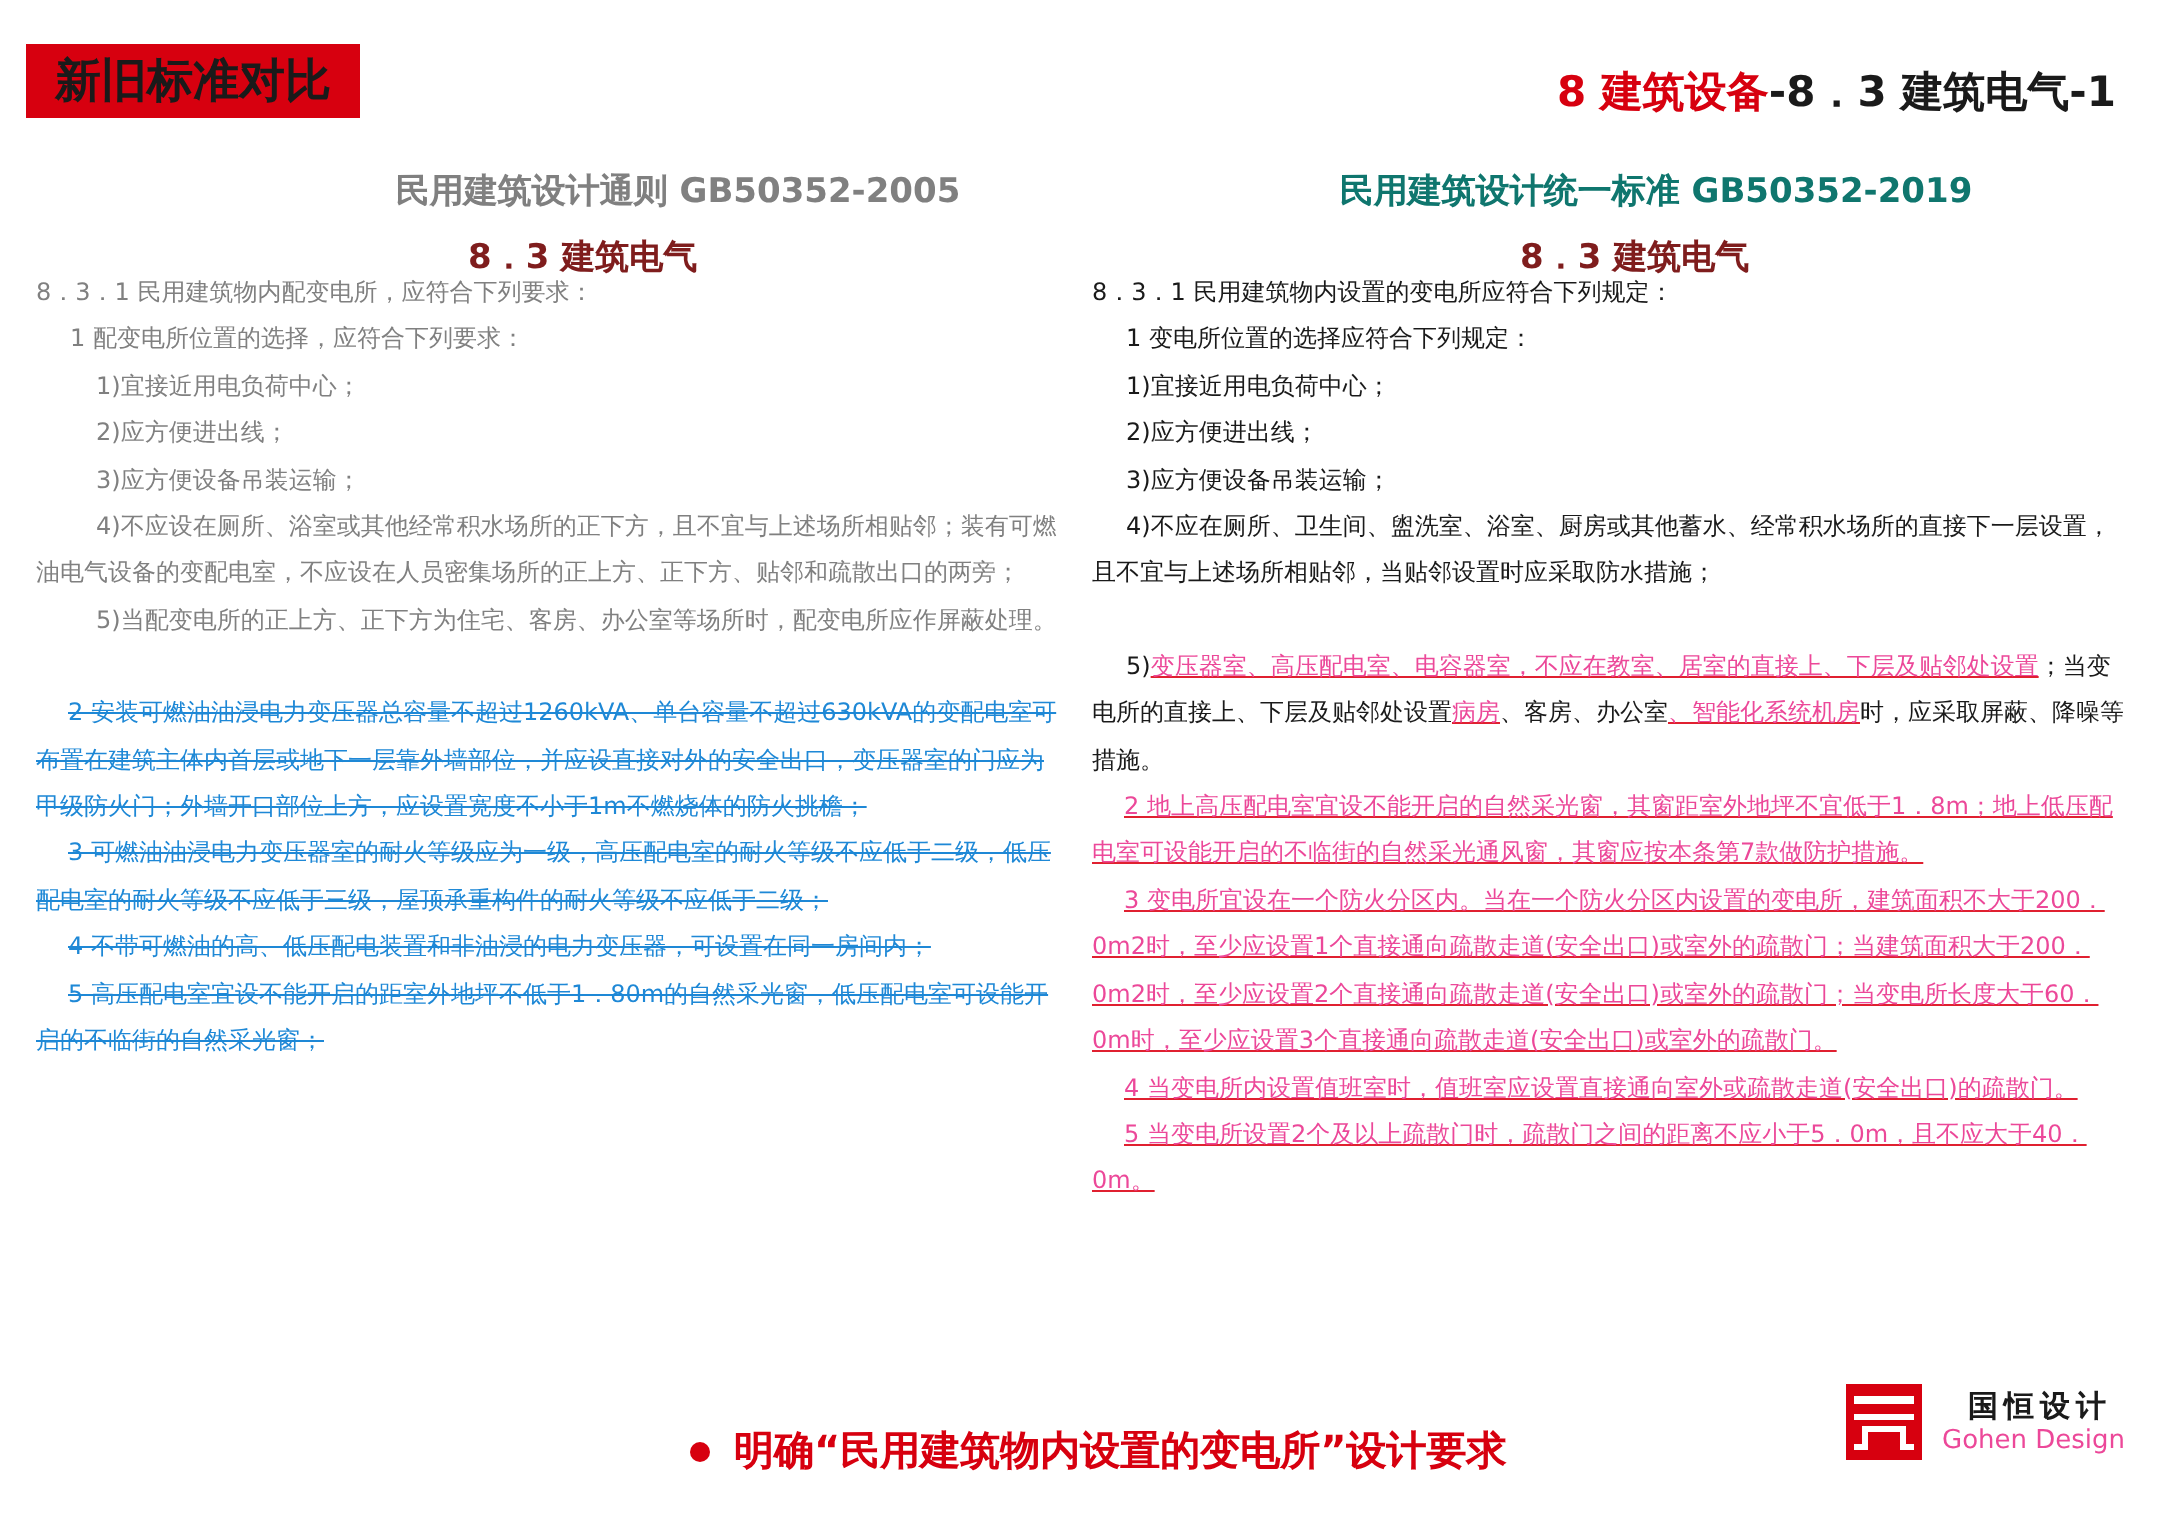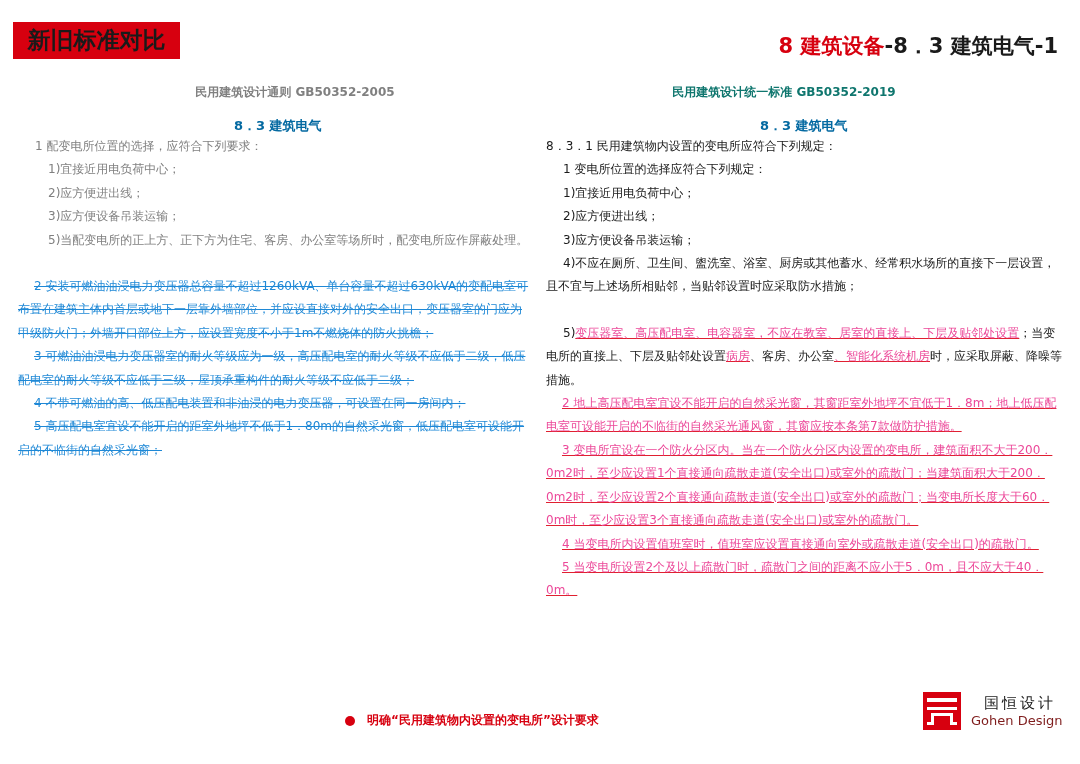--- a/index.html
+++ b/index.html
@@ -12,28 +12,29 @@
   }
   .title-badge span { font-size: 23px; font-weight: bold; color: #1a1a1a; letter-spacing: 0px; text-align: center; }
 
   .section-title {
     position: absolute; right: 22px; top: 32px; font-size: 21px; font-weight: bold; color: #1a1a1a;
     white-space: nowrap;
   }
   .section-title .red { color: #d7000f; }
 
   .col-title {
-    position: absolute; top: 84px; font-size: 12px; font-weight: bold; white-space: nowrap;
+    position: absolute; top: 84px; font-size: 17px; font-weight: bold; white-space: nowrap;
     text-align: center;
+    margin-left: 44px;
   }
   .col-title.old { left: 0; width: 540px; color: #808080; padding-left: 50px;}
   .col-title.new { left: 568px; width: 540px; color: #0f766e; padding-right: 108px;}
 
   .sub-title {
-    position: absolute; top: 117px; font-size: 13px; font-weight: bold; color: #0369a1; white-space: nowrap;
+    position: absolute; top: 117px; font-size: 17px; font-weight: bold; color: #7f1d1d; white-space: nowrap;
   }
   .sub-title.old { left: 234px; }
   .sub-title.new { left: 760px; }
 
   .col {
     position: absolute; font-size: 12px; line-height: 23.4px;
   }
   .col.old { left: 18px; top: 135px; width: 512px; color: #808080; }
   .col.new { left: 546px; top: 135px; width: 516px; color: #1a1a1a; }
 
@@ -47,50 +48,52 @@
     color: #1e88d6; text-decoration: line-through; text-decoration-color: #1e88d6;
   }
   .struck-block { text-indent: 16px; }
 
   .added { color: #ec4899; text-decoration: underline; text-decoration-color: #e02030; }
 
   .footer-note {
     position: absolute; left: 345px; top: 712px; display: flex; align-items: center; white-space: nowrap;
   }
   .footer-note .dot { width: 10px; height: 10px; border-radius: 50%; background: #d7000f; margin-right: 12px; }
-  .footer-note .text { font-size: 12px; font-weight: bold; color: #d7000f; }
+  .footer-note .text { font-size: 20px; font-weight: bold; color: #d7000f; }
 
   .logo { position: absolute; left: 923px; top: 692px; display: flex; align-items: center; }
   .logo-mark { width: 38px; height: 38px; position: relative; }
   .logo-text { margin-left: 10px; display: flex; flex-direction: column; }
-  .logo-cn { font-size: 15px; font-weight: normal; color: #1a1a1a; letter-spacing: 3px; line-height: 18px; padding-left: 13px; }
-  .logo-en { font-size: 13px; color: #7f1d1d; line-height: 17px; text-align: center; }
+  .logo-cn { font-size: 15px; font-weight: bold; color: #1a1a1a; letter-spacing: 3px; line-height: 18px; padding-left: 13px; }
+  .logo-en { font-size: 13px; color: #ec4899; line-height: 17px; text-align: center; }
 </style>
 </head>
 <body>
 
 <div class="title-badge">
   <span>新旧标准对比</span>
 </div>
 
 <div class="section-title">
   <span class="red">8 建筑设备</span><span>-8．3 建筑电气-1</span>
 </div>
 
 <div class="col-title old">民用建筑设计通则  GB50352-2005</div>
 <div class="col-title new">民用建筑设计统一标准  GB50352-2019</div>
 
 <div class="sub-title old">8．3 建筑电气</div>
 <div class="sub-title new">8．3 建筑电气</div>
 
 <div class="col old">
+  <span class="para">8．3．1 民用建筑物内配变电所，应符合下列要求：</span>
   <span class="para ind1">1 配变电所位置的选择，应符合下列要求：</span>
   <span class="para ind2">1)宜接近用电负荷中心；</span>
   <span class="para ind2">2)应方便进出线；</span>
   <span class="para ind2">3)应方便设备吊装运输；</span>
+  <span class="para hang">4)不应设在厕所、浴室或其他经常积水场所的正下方，且不宜与上述场所相贴邻；装有可燃油电气设备的变配电室，不应设在人员密集场所的正上方、正下方、贴邻和疏散出口的两旁；</span>
   <span class="para hang">5)当配变电所的正上方、正下方为住宅、客房、办公室等场所时，配变电所应作屏蔽处理。</span>
   <div class="gap" style="height:23px"></div>
   <span class="para struck-block"><span class="struck">2 安装可燃油油浸电力变压器总容量不超过1260kVA、单台容量不超过630kVA的变配电室可布置在建筑主体内首层或地下一层靠外墙部位，并应设直接对外的安全出口，变压器室的门应为甲级防火门；外墙开口部位上方，应设置宽度不小于1m不燃烧体的防火挑檐；</span></span>
   <span class="para struck-block"><span class="struck">3 可燃油油浸电力变压器室的耐火等级应为一级，高压配电室的耐火等级不应低于二级，低压配电室的耐火等级不应低于三级，屋顶承重构件的耐火等级不应低于二级；</span></span>
   <span class="para struck-block"><span class="struck">4 不带可燃油的高、低压配电装置和非油浸的电力变压器，可设置在同一房间内；</span></span>
   <span class="para struck-block"><span class="struck">5 高压配电室宜设不能开启的距室外地坪不低于1．80m的自然采光窗，低压配电室可设能开启的不临街的自然采光窗；</span></span>
 </div>
 
 <div class="col new">
   <span class="para">8．3．1 民用建筑物内设置的变电所应符合下列规定：</span>

